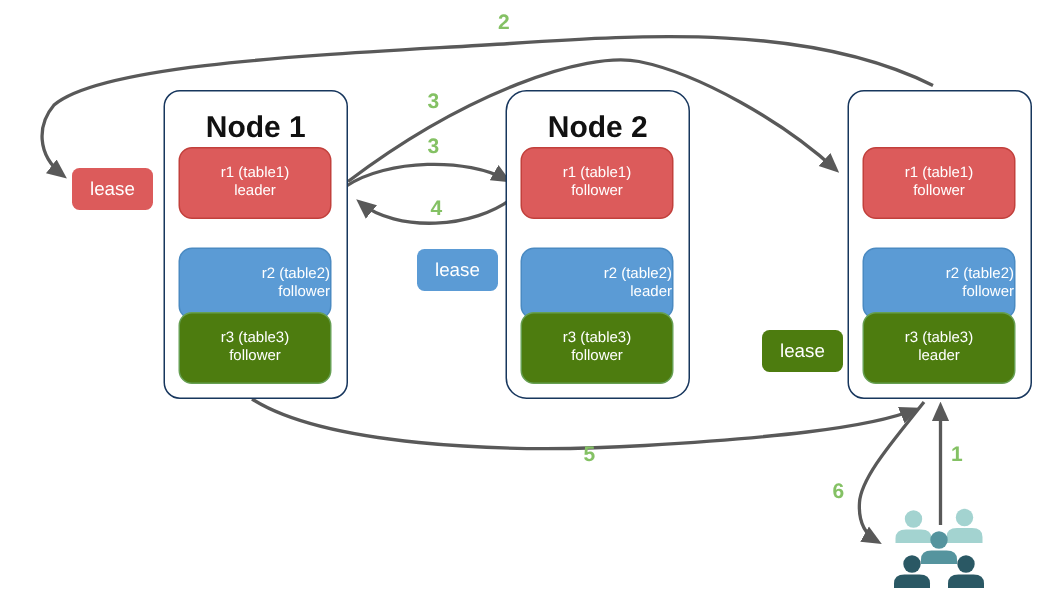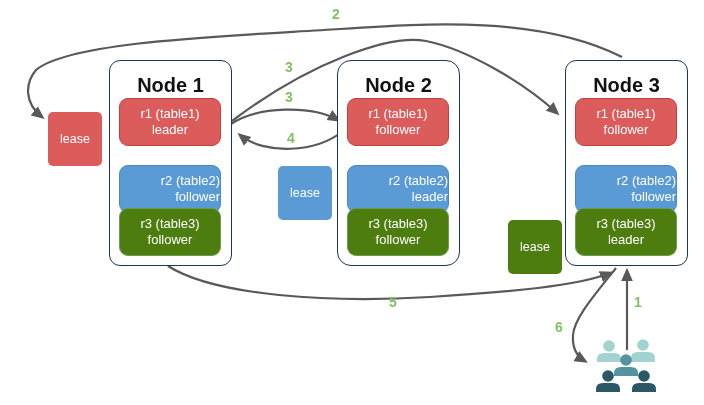--- a/index.html
+++ b/index.html
@@ -12,32 +12,32 @@
     position:absolute;width:121px;height:204px;background:#ffffff;
     border:1.6px solid #17365d;border-radius:11px;top:60px;
   }
   .node-title{
     position:absolute;left:0;right:0;top:13px;text-align:center;
     font-weight:bold;font-size:20px;color:#111111;
   }
   .replica{
     position:absolute;left:9px;width:100px;height:46px;border-radius:9px;
     border:1.6px solid transparent;color:#ffffff;display:flex;flex-direction:column;
-    align-items:center;justify-content:center;font-size:13px;line-height:1.25;text-align:center;
+    align-items:center;justify-content:center;font-size:10px;line-height:1.25;text-align:center;
   }
   .replica-r1{top:37px;}
   .replica-r2{top:104px;align-items:flex-end;}
   .replica-r3{top:147px;}
   [data-color="red"]{background:#dc5b5b;border-color:#c2403c;}
   [data-color="blue"]{background:#5b9bd5;border-color:#4a8ac2;}
   [data-color="green"]{background:#4d7c0f;border-color:#669f52;}
   .lease{
     position:absolute;height:18px;border-radius:5px;border:1.6px solid transparent;
     color:#ffffff;font-size:12.5px;display:flex;align-items:center;justify-content:center;
-    padding:17px 11px;
+    padding:4px 11px;
   }
   .lease-red{left:48px;top:112px;}
   .lease-blue{left:278px;top:166px;}
   .lease-green{left:508px;top:220px;}
   .step{
     position:absolute;color:#84c164;font-weight:bold;font-size:14px;
   }
   .step-2{left:332px;top:6px;}
   .step-3a{left:285px;top:59px;}
   .step-3b{left:285px;top:89px;}
@@ -95,21 +95,20 @@
       <span>r2 (table2)</span>
       <span>leader</span>
     </div>
     <div class="replica replica-r3" data-color="green">
       <span>r3 (table3)</span>
       <span>follower</span>
     </div>
   </div>
 
   <div class="node" style="left:565px;">
-    <div class="node-title">Node 3</div>
     <div class="replica replica-r1" data-color="red">
       <span>r1 (table1)</span>
       <span>follower</span>
     </div>
     <div class="replica replica-r2" data-color="blue">
       <span>r2 (table2)</span>
       <span>follower</span>
     </div>
     <div class="replica replica-r3" data-color="green">
       <span>r3 (table3)</span>

